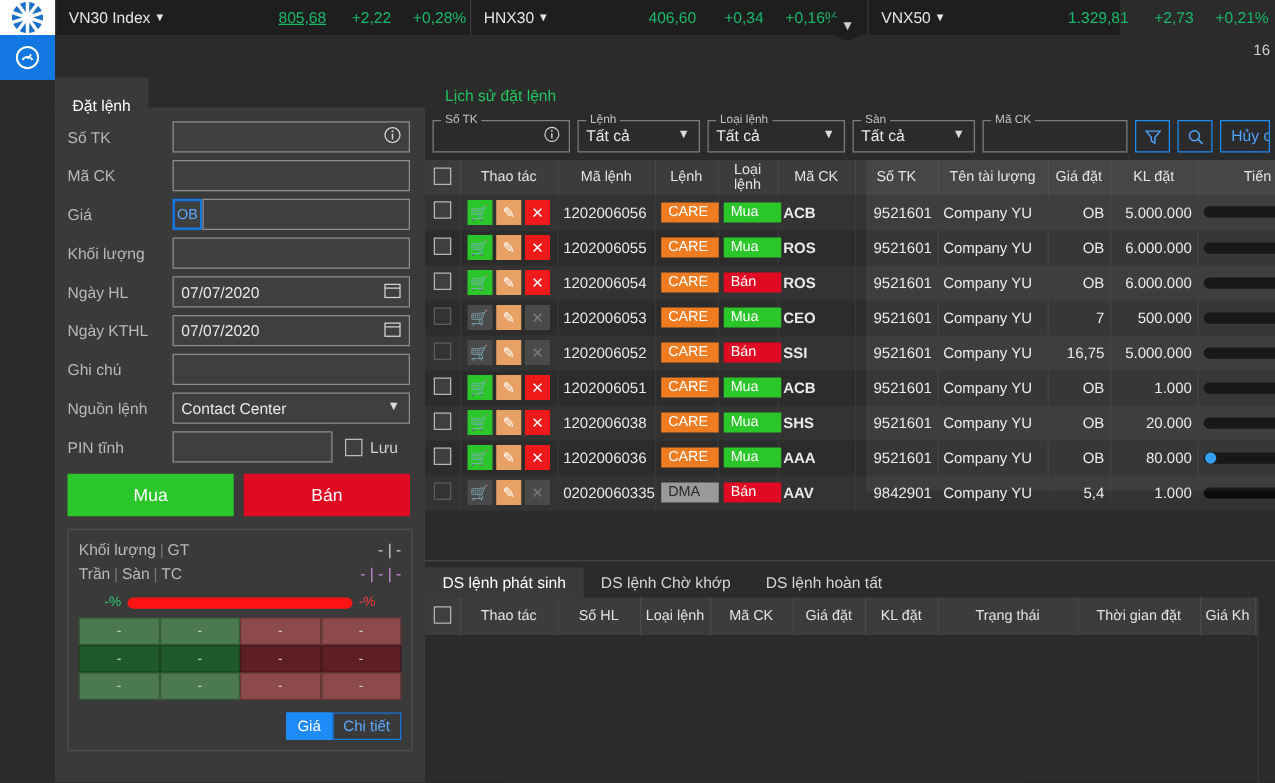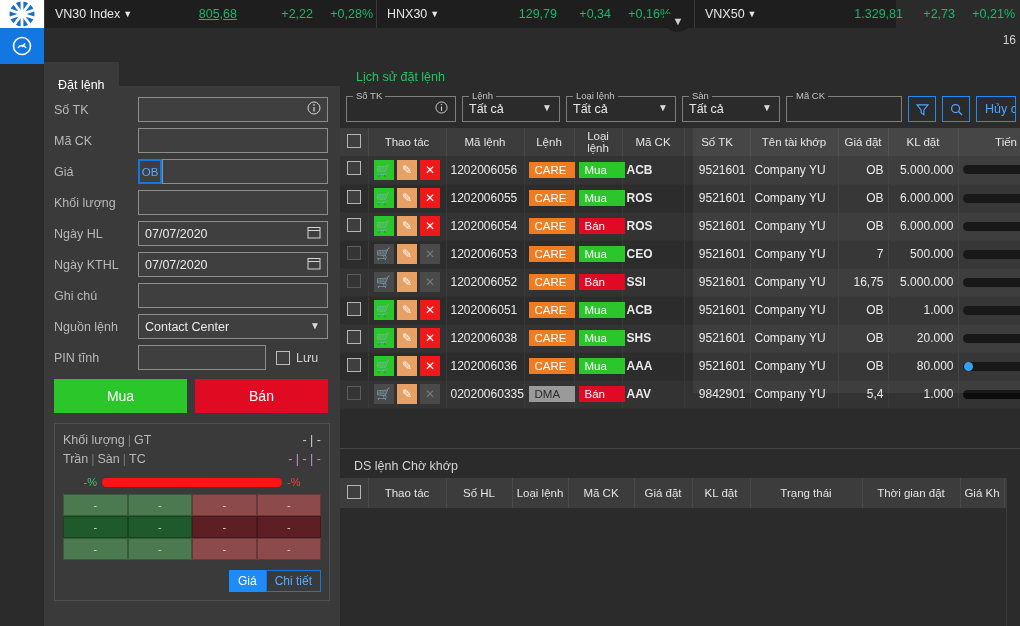--- a/index.html
+++ b/index.html
@@ -167,29 +167,29 @@
         <rect x="13.6" y="-1" width="2.8" height="28" fill="#ffffff" transform="rotate(72 15 13)"></rect>
         <rect x="13.6" y="-1" width="2.8" height="28" fill="#ffffff" transform="rotate(144 15 13)"></rect>
         <rect x="13.6" y="-1" width="2.8" height="28" fill="#ffffff" transform="rotate(216 15 13)"></rect>
         <rect x="13.6" y="-1" width="2.8" height="28" fill="#ffffff" transform="rotate(288 15 13)"></rect>
       </svg>
     </div>
 
     <div class="idx i1">
       <span class="nm">VN30 Index</span>
       <span class="caret">▼</span>
-      <span class="val" style="position:absolute;left:132px;width:60px;text-decoration:underline;">805,68</span>
+      <span class="val" style="position:absolute;left:156px;width:60px;text-decoration:underline;">805,68</span>
       <span class="val" style="position:absolute;left:218px;width:50px;">+2,22</span>
       <span class="val" style="position:absolute;left:272px;width:56px;">+0,28%</span>
     </div>
 
     <div class="idx i2">
       <span class="nm">HNX30</span>
       <span class="caret">▼</span>
-      <span class="val" style="position:absolute;left:122px;width:58px;">129,79</span>
+      <span class="val" style="position:absolute;left:122px;width:58px;">406,60</span>
       <span class="val" style="position:absolute;left:186px;width:48px;">+0,34</span>
       <span class="val" style="position:absolute;left:238px;width:56px;">+0,16%</span>
     </div>
 
     <div class="idx i3">
       <span class="nm">VNX50</span>
       <span class="caret">▼</span>
       <span class="val" style="position:absolute;left:140px;width:68px;">1.329,81</span>
       <span class="val" style="position:absolute;left:214px;width:46px;">+2,73</span>
       <span class="val" style="position:absolute;left:264px;width:56px;">+0,21%</span>
@@ -413,21 +413,21 @@
         </colgroup>
         <thead>
           <tr>
             <th><span class="ck"></span></th>
             <th>Thao tác</th>
             <th>Mã lệnh</th>
             <th>Lệnh</th>
             <th>Loại lệnh</th>
             <th>Mã CK</th>
             <th>Số TK</th>
-            <th>Tên tài khớp</th>
+            <th>Tên tài lượng</th>
             <th>Giá đặt</th>
             <th>KL đặt</th>
             <th>Tiến độ</th>
           </tr>
         </thead>
         <tbody id="orders-body">
             <tr class="r-odd">
               <td style="text-align:center"><span class="ck"></span></td>
               <td>
                 <div class="acts">
@@ -638,21 +638,23 @@
             </tr>
           </tbody>
       </table>
       <div class="overlay"></div>
     </div>
 
     <div class="divider"></div>
 
     <div class="bottom">
       <div class="btabs">
+        <div class="btab">DS lệnh phát sinh</div>
         <div class="btab inactive">DS lệnh Chờ khớp</div>
+        <div class="btab inactive">DS lệnh hoàn tất</div>
       </div>
       <table class="b">
         <colgroup>
           <col style="width:28px">
             <col style="width:78px">
             <col style="width:66px">
             <col style="width:56px">
           <col style="width:66px">
             <col style="width:58px">
             <col style="width:58px">

